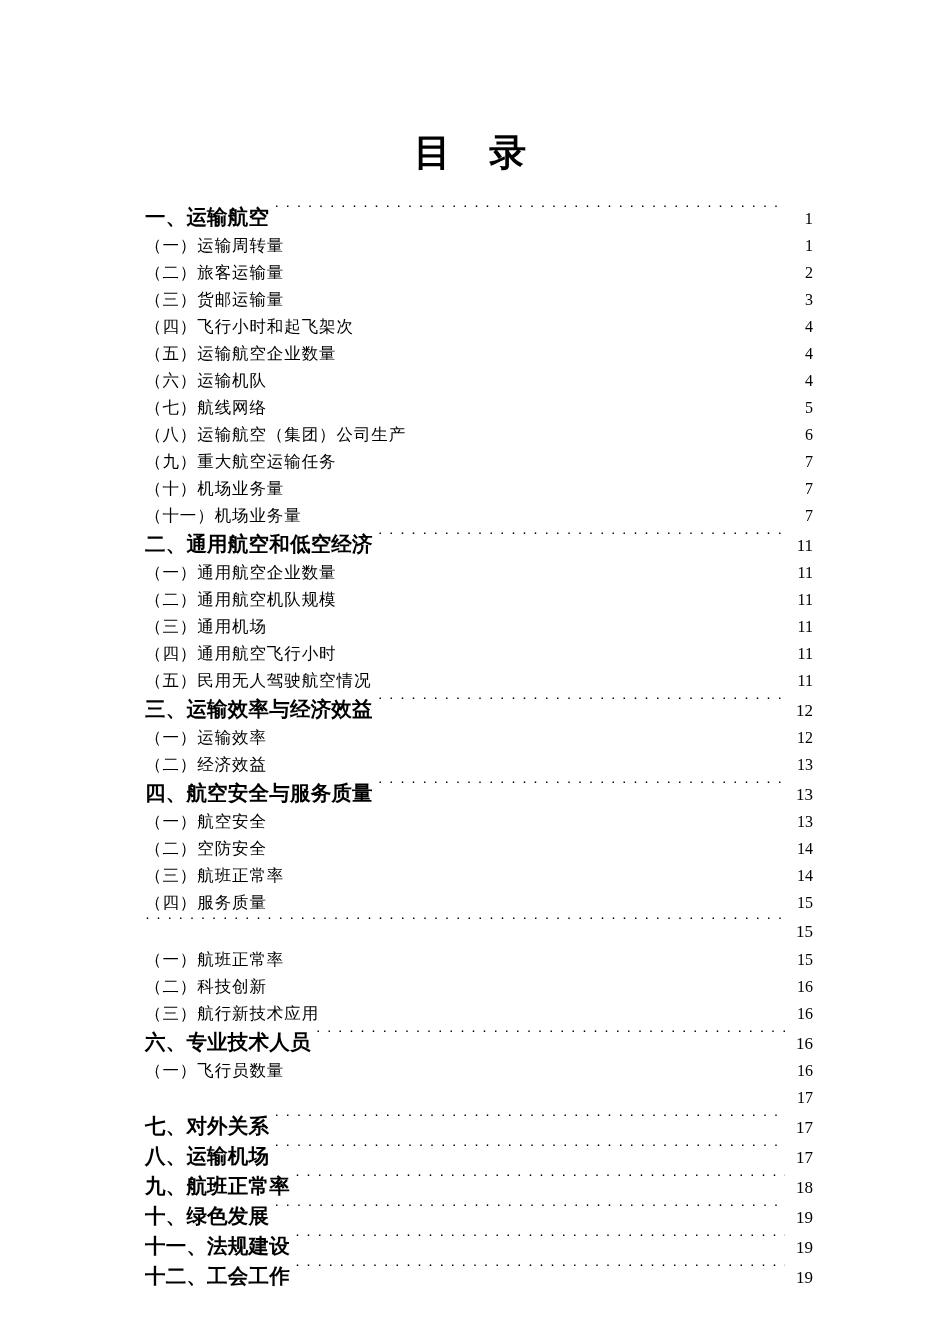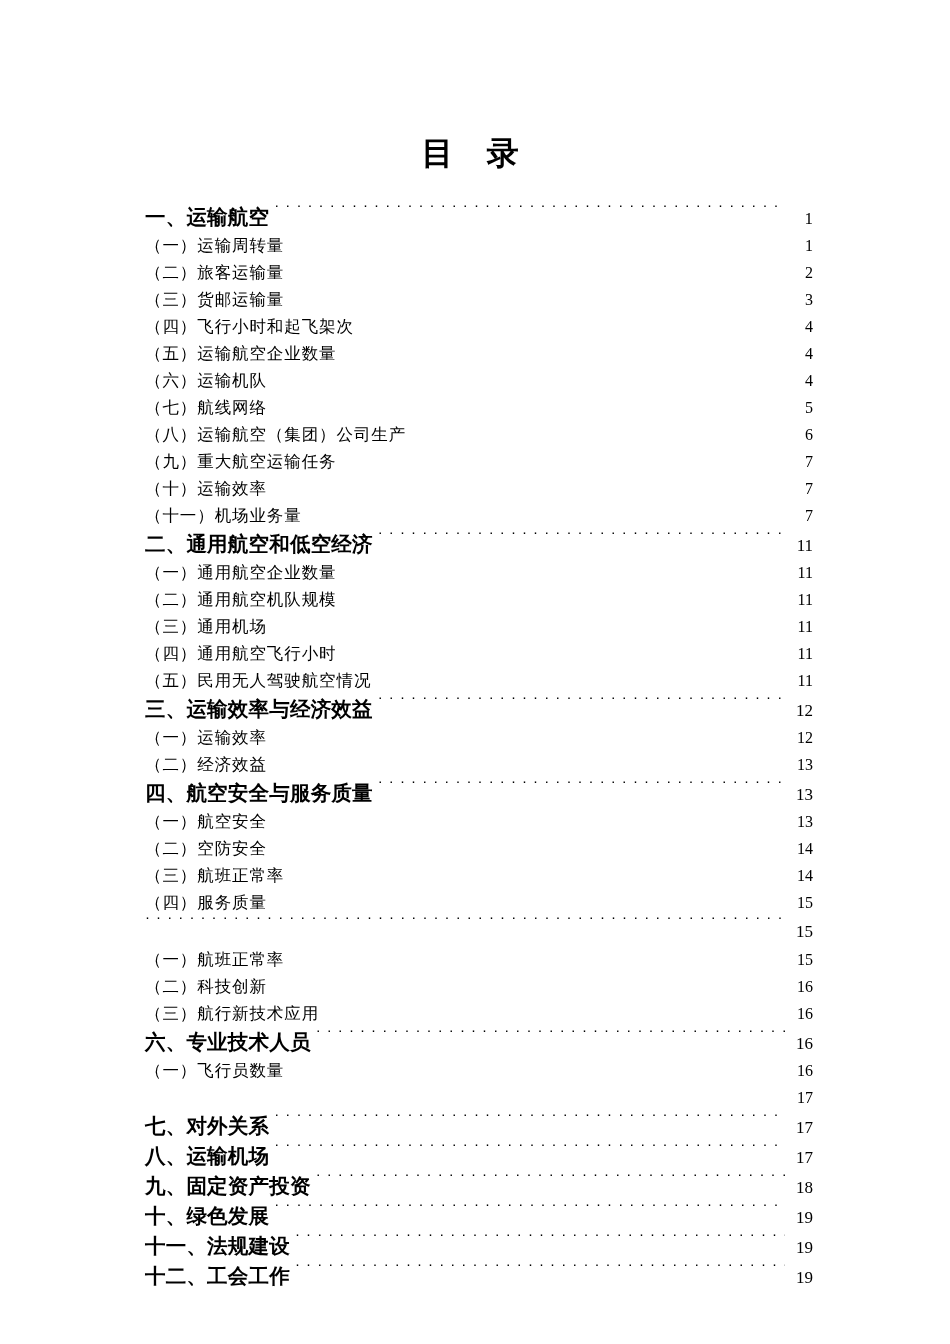--- a/index.html
+++ b/index.html
@@ -27,21 +27,21 @@
 
   
   .toc-title {
     position: absolute;
     left: 0;
     top: 131px;
     width: 941px;
     text-align: center;
     font-family: "Liberation Sans", "DejaVu Sans", sans-serif;
     font-weight: bold;
-    font-size: 32px;
+    font-size: 37px;
     line-height: 44px;
     letter-spacing: 0.02em;
     white-space: pre;
   }
 
   
   .toc-list {
     position: absolute;
     left: 145px;
     top: 202px;
@@ -208,21 +208,21 @@
         <span class="entry-page">6</span>
       </div>
       <div class="toc-entry level-2">
         <span class="entry-label">（九）重大航空运输任务</span>
         <span class="leader">
           <span class="leader-inner">·······································································································································································································</span>
         </span>
         <span class="entry-page">7</span>
       </div>
       <div class="toc-entry level-2">
-        <span class="entry-label">（十）运输效率</span>
+        <span class="entry-label">（十）机场业务量</span>
         <span class="leader">
           <span class="leader-inner">·······································································································································································································</span>
         </span>
         <span class="entry-page">7</span>
       </div>
       <div class="toc-entry level-2">
         <span class="entry-label">（十一）机场业务量</span>
         <span class="leader">
           <span class="leader-inner">·······································································································································································································</span>
         </span>
@@ -381,21 +381,21 @@
         <span class="entry-page">17</span>
       </div>
       <div class="toc-entry level-1">
         <span class="entry-label">八、运输机场</span>
         <span class="leader">
           <span class="leader-inner">·······································································································································································································</span>
         </span>
         <span class="entry-page">17</span>
       </div>
       <div class="toc-entry level-1">
-        <span class="entry-label">九、固定资产投资</span>
+        <span class="entry-label">九、航班正常率</span>
         <span class="leader">
           <span class="leader-inner">·······································································································································································································</span>
         </span>
         <span class="entry-page">18</span>
       </div>
       <div class="toc-entry level-1">
         <span class="entry-label">十、绿色发展</span>
         <span class="leader">
           <span class="leader-inner">·······································································································································································································</span>
         </span>

